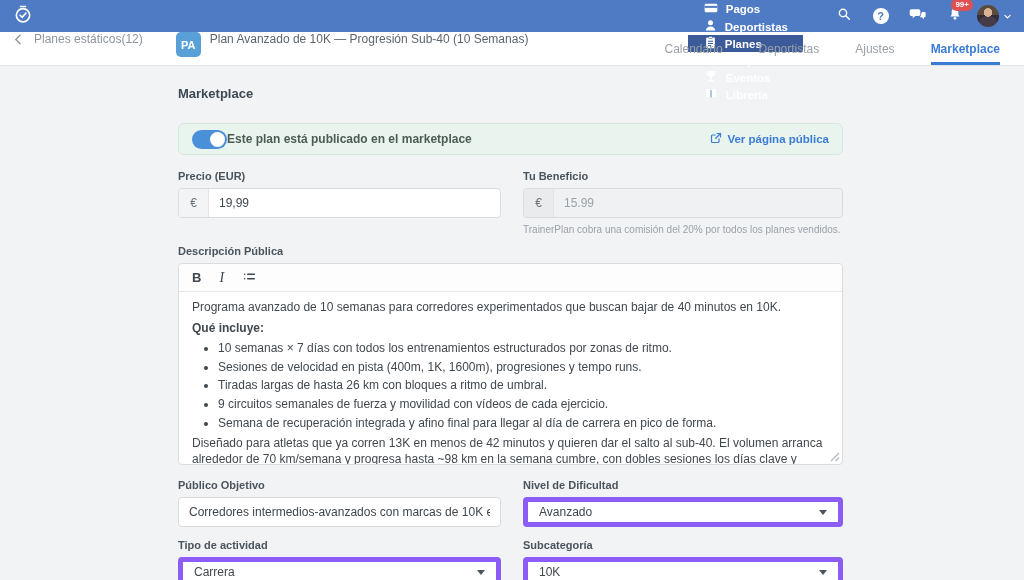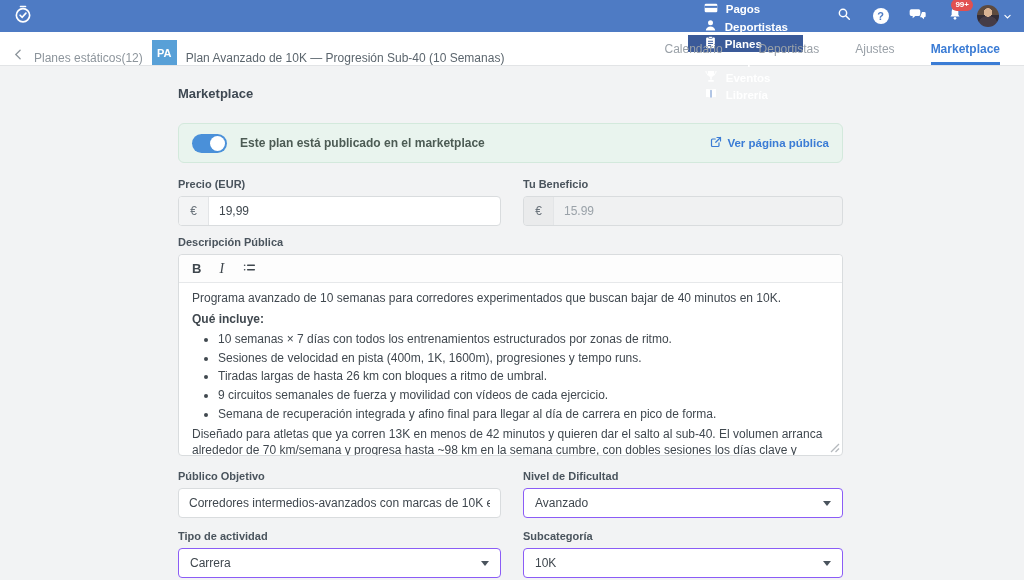--- a/index.html
+++ b/index.html
@@ -19,35 +19,35 @@
   .notif-badge { position: absolute; top: 1px; right: 0px; background: #e15050; color: #fff; font-size: 8px; font-weight: 700; line-height: 1; padding: 2px 4px; border-radius: 8px; }
   .avatar-wrap { display: flex; align-items: center; gap: 4px; padding: 0 4px; cursor: pointer; }
   .avatar { width: 22px; height: 22px; border-radius: 50%;
     background:
       radial-gradient(circle at 50% 34%, #d9b394 0 23%, rgba(0,0,0,0) 24%),
       radial-gradient(circle at 50% 95%, #453c47 0 42%, rgba(0,0,0,0) 43%),
       linear-gradient(#5d4a3e 0 45%, #322c36 46%); }
 
   
   .subheader { height: 34px; background: #fff; border-bottom: 1px solid #e2e4e6; display: flex; align-items: stretch; padding: 0 24px 0 12px; }
-  .breadcrumb { display: flex; align-items: flex-end; gap: 9px; }
+  .breadcrumb { display: flex; align-items: flex-start; gap: 9px; }
   .crumb-back { display: flex; align-items: center; cursor: pointer; }
   .crumb-label { color: #8d959c; font-size: 12px; cursor: pointer; }
-  .pa-badge { width: 25px; height: 25px; border-radius: 0; background: #58a0d7; color: #fff; font-size: 11px; font-weight: 700; display: flex; align-items: center; justify-content: center; }
+  .pa-badge { width: 25px; height: 25px; border-radius: 5px; background: #58a0d7; color: #fff; font-size: 11px; font-weight: 700; display: flex; align-items: center; justify-content: center; margin-left: 24px; }
   .plan-title { color: #5c666e; font-size: 12px; }
   .header-tabs { margin-left: auto; display: flex; gap: 36px; }
   .tab { display: flex; align-items: center; font-size: 12px; color: #9aa1a8; border-bottom: 3px solid transparent; padding-top: 3px; cursor: pointer; }
   .tab.active { color: #3b7cd5; font-weight: 700; border-bottom-color: #3b7cd5; }
 
   
   .main { padding: 20px 0 0 178px; }
   .content { width: 665px; }
   .page-title { font-size: 13px; font-weight: 700; color: #3e4852; margin-bottom: 22px; }
 
-  .banner { height: 40px; background: #e9f4ee; border: 1px solid #d3e9dc; border-radius: 6px; display: flex; align-items: center; gap: 13px; padding: 0 13px; }
+  .banner { height: 32px; background: #e9f4ee; border: 1px solid #d3e9dc; border-radius: 6px; display: flex; align-items: center; padding: 0 13px; }
   .toggle { width: 35px; height: 19px; border-radius: 10px; background: #4a90d9; position: relative; flex: 0 0 auto; cursor: pointer; }
   .toggle::after { content: ""; position: absolute; top: 2px; right: 2px; width: 15px; height: 15px; border-radius: 50%; background: #fff; }
   .banner-text { font-size: 12px; font-weight: 700; color: #4c5b54; }
   .banner-link { margin-left: auto; display: flex; align-items: center; gap: 5px; color: #3b7cd5; font-size: 11.5px; font-weight: 700; cursor: pointer; }
 
   .row { display: flex; gap: 22px; margin-top: 15px; }
   .col-l { width: 323px; } .col-r { width: 320px; }
   .field-label { display: block; font-size: 11px; font-weight: 700; color: #4a545d; margin-bottom: 6px; }
 
   .input-group { display: flex; height: 30px; border: 1px solid #d9dcde; border-radius: 4px; background: #fff; overflow: hidden; }
@@ -65,21 +65,21 @@
   .tb-bold { font-weight: 800; }
   .tb-italic { font-family: "Liberation Serif", serif; font-style: italic; font-size: 14px; }
   .editor-body { position: relative; height: 172px; overflow: hidden; padding: 8px 13px 10px; font-size: 12px; line-height: 1.3; color: #40484f; }
   .editor-body p { margin-bottom: 5px; }
   .editor-body .bold { font-weight: 700; }
   .editor-body ul { margin: 2px 0 5px; padding-left: 26px; }
   .editor-body li { margin-bottom: 3px; }
   .resize-handle { position: absolute; right: 2px; bottom: 2px; width: 11px; height: 11px; cursor: nwse-resize; }
 
   .text-input { width: 100%; height: 30px; border: 1px solid #d9dcde; border-radius: 4px; background: #fff; padding: 0 10px; font-size: 12px; color: #3f474e; font-family: inherit; outline: none; white-space: nowrap; overflow: hidden; }
-  .select { height: 30px; border: 1px solid #8b5cf6; border-radius: 4px; background: #fff; display: flex; align-items: center; justify-content: space-between; padding: 0 11px; font-size: 12px; color: #3f474e; cursor: pointer; }
+  .select { height: 30px; border: 5px solid #8b5cf6; border-radius: 4px; background: #fff; display: flex; align-items: center; justify-content: space-between; padding: 0 11px; font-size: 12px; color: #3f474e; cursor: pointer; }
   .caret { width: 0; height: 0; border-left: 4px solid transparent; border-right: 4px solid transparent; border-top: 5px solid #4a545d; }
 </style>
 </head>
 <body>
 
 <div class="navbar">
   <div class="nav-logo">
     <span>
       <svg width="20" height="20" viewBox="0 0 24 24" fill="none" stroke="#fff" stroke-width="2" stroke-linecap="round">
         <line x1="9" y1="3" x2="15" y2="3"></line>
@@ -241,20 +241,21 @@
           <span class="prefix">€</span>
           <input type="text" value="19,99" style="">
         </div>
       </div>
       <div class="col-r">
         <label class="field-label">Tu Beneficio</label>
         <div class="input-group disabled">
           <span class="prefix">€</span>
           <input type="text" disabled="" value="15.99" style="">
         </div>
+        <div class="helper">TrainerPlan cobra una comisión del 20% por todos los planes vendidos.</div>
       </div>
     </div>
 
     <div class="desc-block">
       <label class="field-label">Descripción Pública</label>
       <div class="editor">
         <div class="editor-toolbar">
           <span class="tb-btn tb-bold">B</span>
           <span class="tb-btn tb-italic">I</span>
           <span class="tb-btn">

